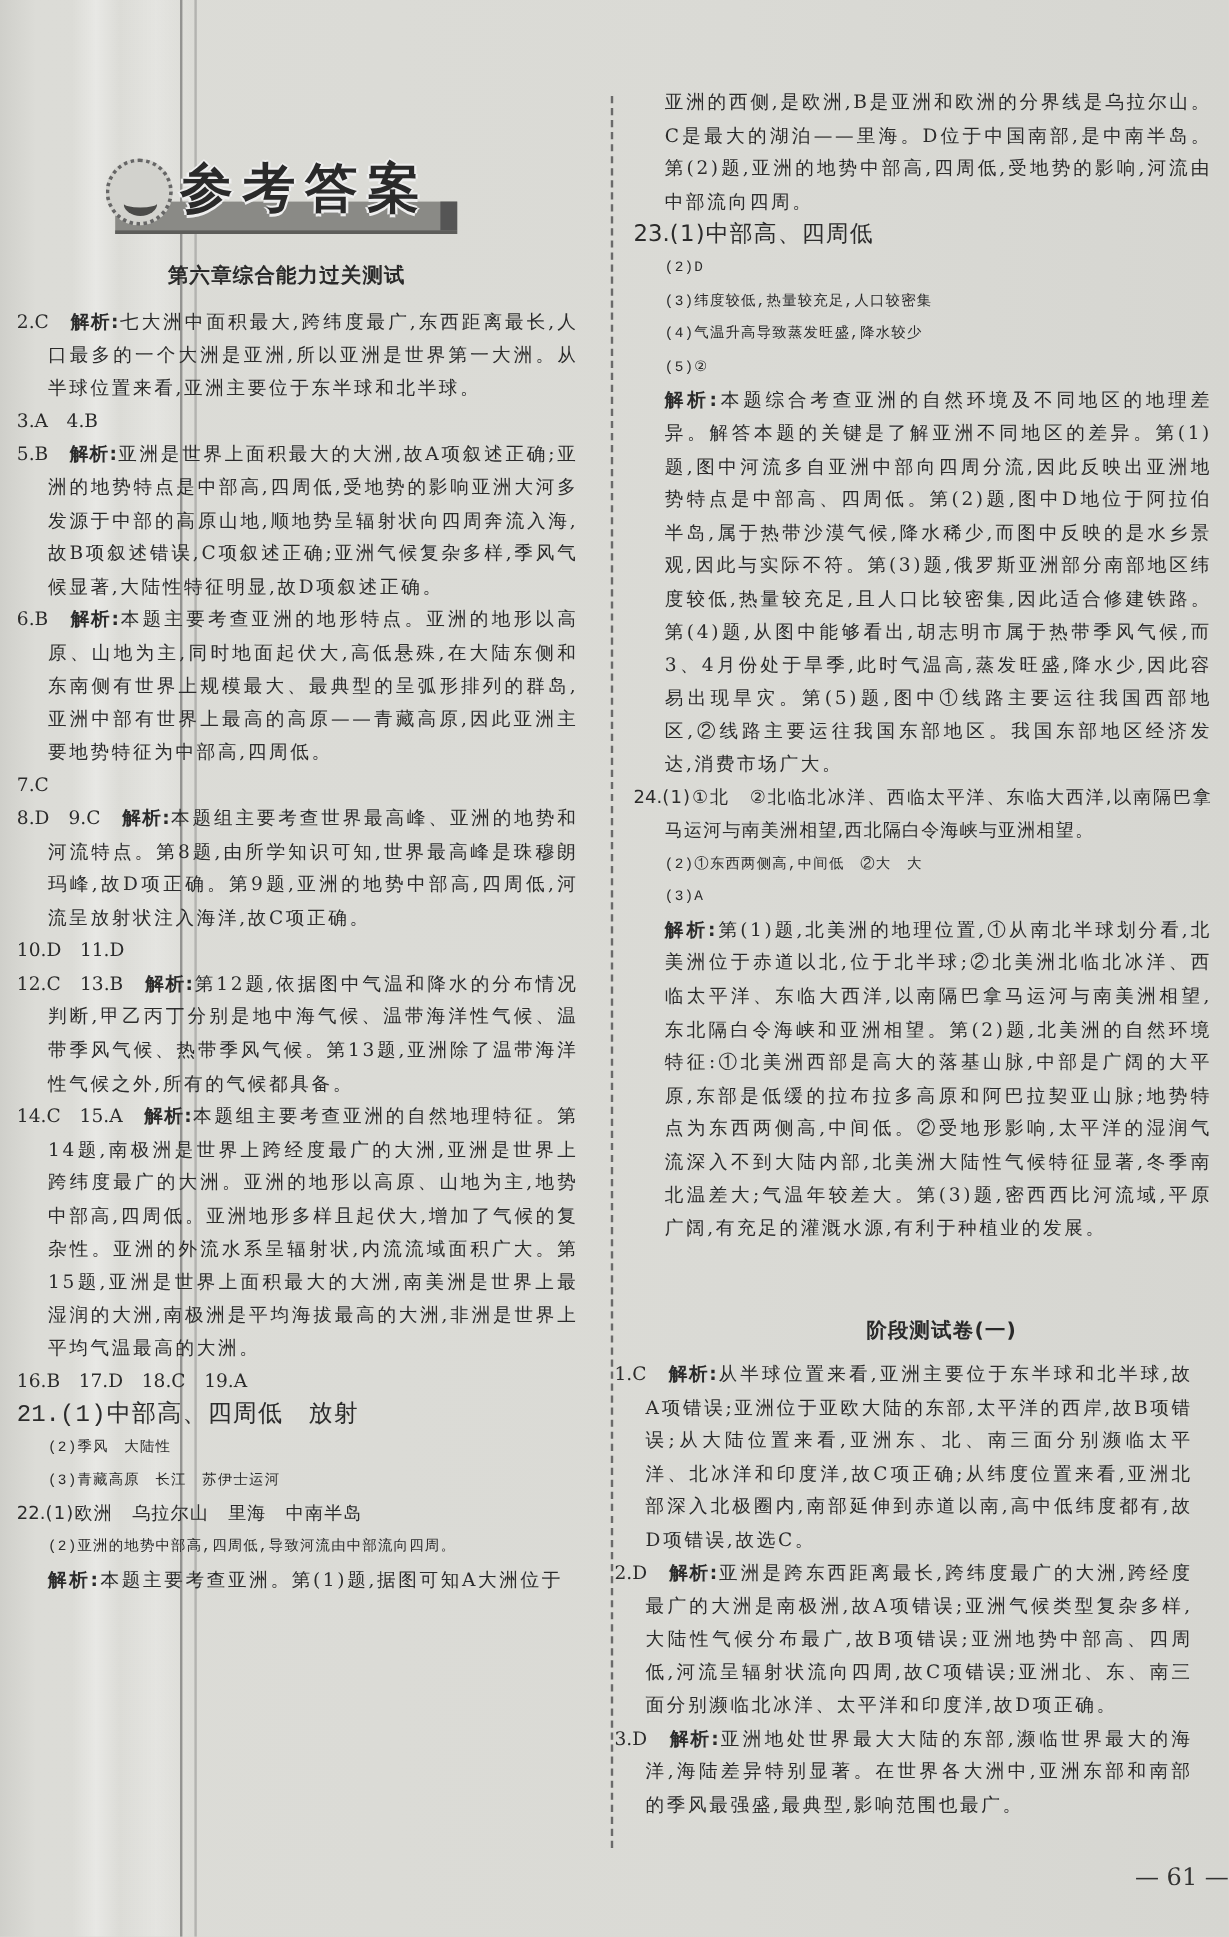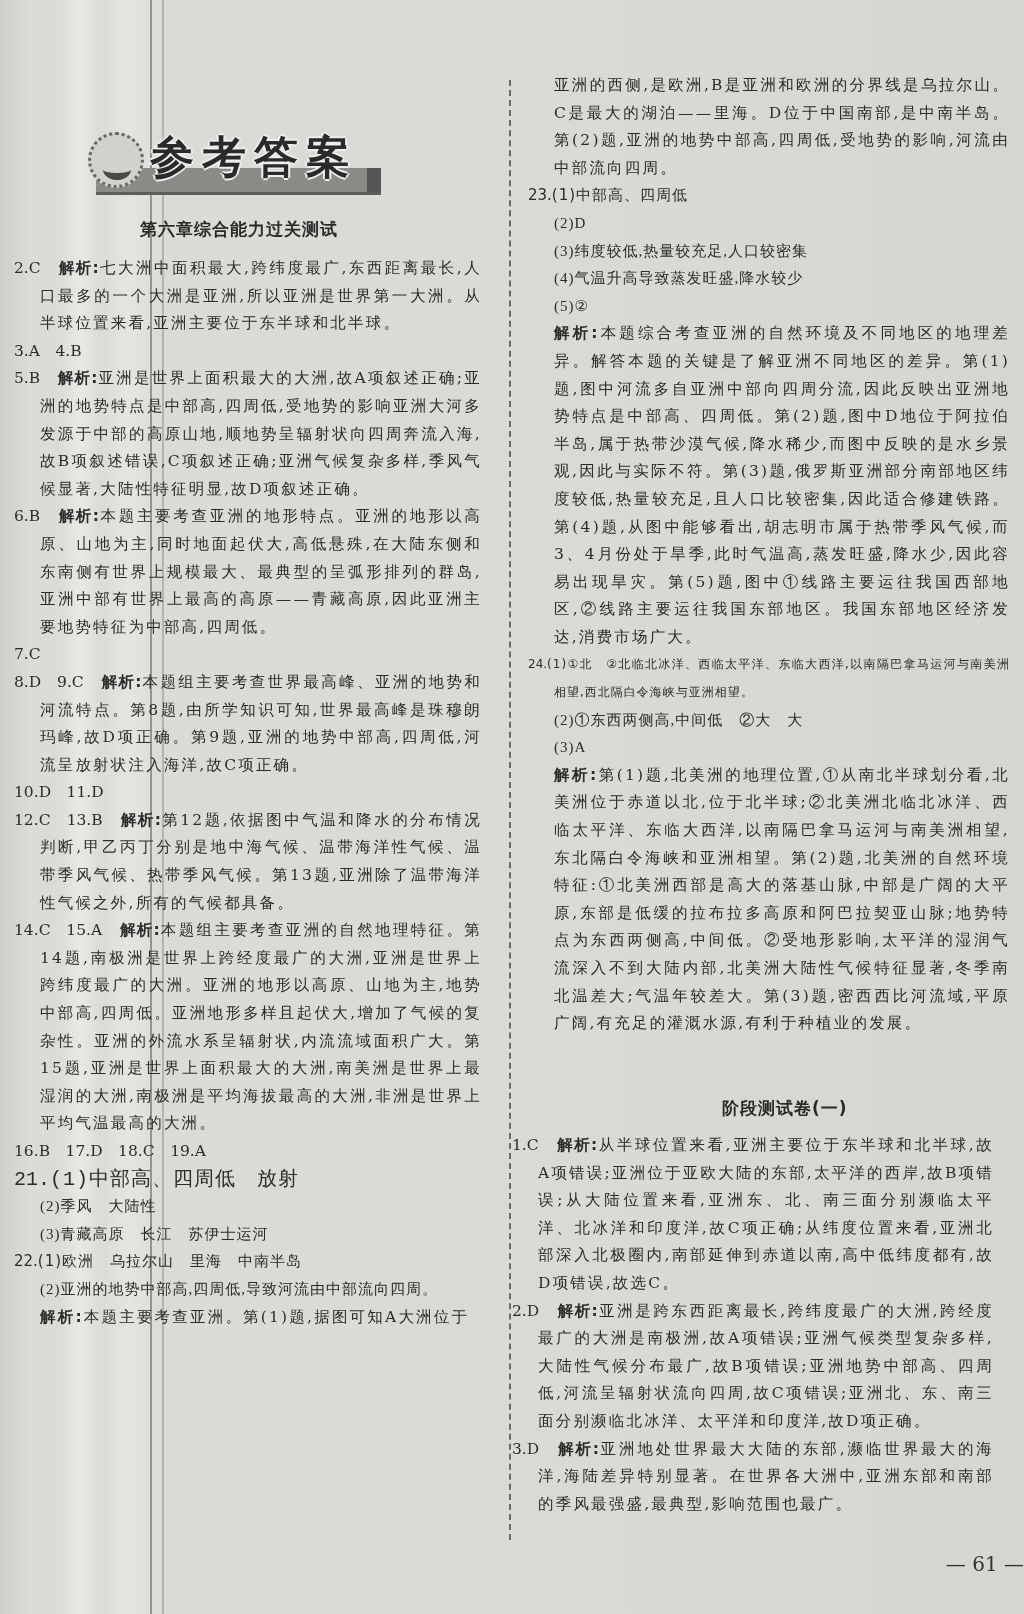--- a/index.html
+++ b/index.html
@@ -49,21 +49,21 @@
       text-shadow: 2px 0 #eee, -2px 0 #eee, 0 2px #eee, 0 -2px #eee;
     }
     .section-title {
       position: absolute; font-family: "DejaVu Sans", sans-serif; font-weight: bold;
       font-size: 17px; color: #2a2a2a; letter-spacing: 1px;
     }
     .text-block { position: absolute; font-size: 15.5px; line-height: 27.6px; }
     .item { position: relative; padding-left: 26px; text-indent: -26px; text-align: justify; letter-spacing: 2.2px; }
     .item .num { letter-spacing: 0; }
     .item .kw { font-family: "DejaVu Sans", sans-serif; font-weight: bold; letter-spacing: 1px; }
-    .sub { padding-left: 26px; letter-spacing: 1px; font-family: Liberation Serif, serif; font-size: 15px; }
+    .sub { padding-left: 26px; letter-spacing: 1px; font-family: Liberation Mono, monospace; font-size: 12px; }
     .plain { padding-left: 26px; text-align: justify; letter-spacing: 2.2px; }
     .page-num {
       position: absolute; left: 0; width: 1024px; top: 1552px; text-align: right;
       font-size: 20px; color: #333;
     }
   </style>
 </head>
 <body>
 
 <div class="page">
@@ -102,28 +102,28 @@
     <div class="sub">(3)青藏高原　长江　苏伊士运河</div>
 
     <div class="item" style="letter-spacing:1px;font-family:'DejaVu Sans',sans-serif;font-size:15px"><span class="num">22.</span><span>(1)欧洲　乌拉尔山　里海　中南半岛</span></div>
     <div class="sub">(2)亚洲的地势中部高,四周低,导致河流由中部流向四周。</div>
     <div class="plain"><span class="kw" style="font-family:'DejaVu Sans',sans-serif;font-weight:bold">解析:</span><span>本题主要考查亚洲。第(1)题,据图可知A大洲位于</span></div>
   </div>
 
   <div class="text-block" style="left:528px;top:72px;width:482px">
     <div class="plain">亚洲的西侧,是欧洲,B是亚洲和欧洲的分界线是乌拉尔山。C是最大的湖泊——里海。D位于中国南部,是中南半岛。第(2)题,亚洲的地势中部高,四周低,受地势的影响,河流由中部流向四周。</div>
 
-    <div class="item" style="letter-spacing:1px;font-family:'DejaVu Sans',sans-serif;font-size:15px"><span class="num">23.</span><span>(1)中部高、四周低</span></div>
+    <div class="item" style="letter-spacing:1px;font-family:'DejaVu Sans',sans-serif;font-size:19px"><span class="num">23.</span><span>(1)中部高、四周低</span></div>
     <div class="sub">(2)D</div>
     <div class="sub">(3)纬度较低,热量较充足,人口较密集</div>
     <div class="sub">(4)气温升高导致蒸发旺盛,降水较少</div>
     <div class="sub">(5)②</div>
     <div class="plain"><span class="kw" style="font-family:'DejaVu Sans',sans-serif;font-weight:bold">解析:</span><span>本题综合考查亚洲的自然环境及不同地区的地理差异。解答本题的关键是了解亚洲不同地区的差异。第(1)题,图中河流多自亚洲中部向四周分流,因此反映出亚洲地势特点是中部高、四周低。第(2)题,图中D地位于阿拉伯半岛,属于热带沙漠气候,降水稀少,而图中反映的是水乡景观,因此与实际不符。第(3)题,俄罗斯亚洲部分南部地区纬度较低,热量较充足,且人口比较密集,因此适合修建铁路。第(4)题,从图中能够看出,胡志明市属于热带季风气候,而3、4月份处于旱季,此时气温高,蒸发旺盛,降水少,因此容易出现旱灾。第(5)题,图中①线路主要运往我国西部地区,②线路主要运往我国东部地区。我国东部地区经济发达,消费市场广大。</span></div>
 
-    <div class="item" style="letter-spacing:1px;font-family:'DejaVu Sans',sans-serif;font-size:12px"><span class="num">24.</span><span>(1)①北　②北临北冰洋、西临太平洋、东临大西洋,以南隔巴拿马运河与南美洲相望,西北隔白令海峡与亚洲相望。</span></div>
+    <div class="item" style="letter-spacing:1px;font-family:'DejaVu Sans',sans-serif;font-size:15px"><span class="num">24.</span><span>(1)①北　②北临北冰洋、西临太平洋、东临大西洋,以南隔巴拿马运河与南美洲相望,西北隔白令海峡与亚洲相望。</span></div>
     <div class="sub">(2)①东西两侧高,中间低　②大　大</div>
     <div class="sub">(3)A</div>
     <div class="plain"><span class="kw" style="font-family:'DejaVu Sans',sans-serif;font-weight:bold">解析:</span><span>第(1)题,北美洲的地理位置,①从南北半球划分看,北美洲位于赤道以北,位于北半球;②北美洲北临北冰洋、西临太平洋、东临大西洋,以南隔巴拿马运河与南美洲相望,东北隔白令海峡和亚洲相望。第(2)题,北美洲的自然环境特征:①北美洲西部是高大的落基山脉,中部是广阔的大平原,东部是低缓的拉布拉多高原和阿巴拉契亚山脉;地势特点为东西两侧高,中间低。②受地形影响,太平洋的湿润气流深入不到大陆内部,北美洲大陆性气候特征显著,冬季南北温差大;气温年较差大。第(3)题,密西西比河流域,平原广阔,有充足的灌溉水源,有利于种植业的发展。</span></div>
   </div>
 
   <div class="section-title" style="left:722px;top:1097px">阶段测试卷(一)</div>
 
   <div class="text-block" style="left:512px;top:1132px;width:482px">
     <div class="item"><span class="num">1.C</span>　<span class="kw">解析:</span><span>从半球位置来看,亚洲主要位于东半球和北半球,故A项错误;亚洲位于亚欧大陆的东部,太平洋的西岸,故B项错误;从大陆位置来看,亚洲东、北、南三面分别濒临太平洋、北冰洋和印度洋,故C项正确;从纬度位置来看,亚洲北部深入北极圈内,南部延伸到赤道以南,高中低纬度都有,故D项错误,故选C。</span></div>
     <div class="item"><span class="num">2.D</span>　<span class="kw">解析:</span><span>亚洲是跨东西距离最长,跨纬度最广的大洲,跨经度最广的大洲是南极洲,故A项错误;亚洲气候类型复杂多样,大陆性气候分布最广,故B项错误;亚洲地势中部高、四周低,河流呈辐射状流向四周,故C项错误;亚洲北、东、南三面分别濒临北冰洋、太平洋和印度洋,故D项正确。</span></div>

